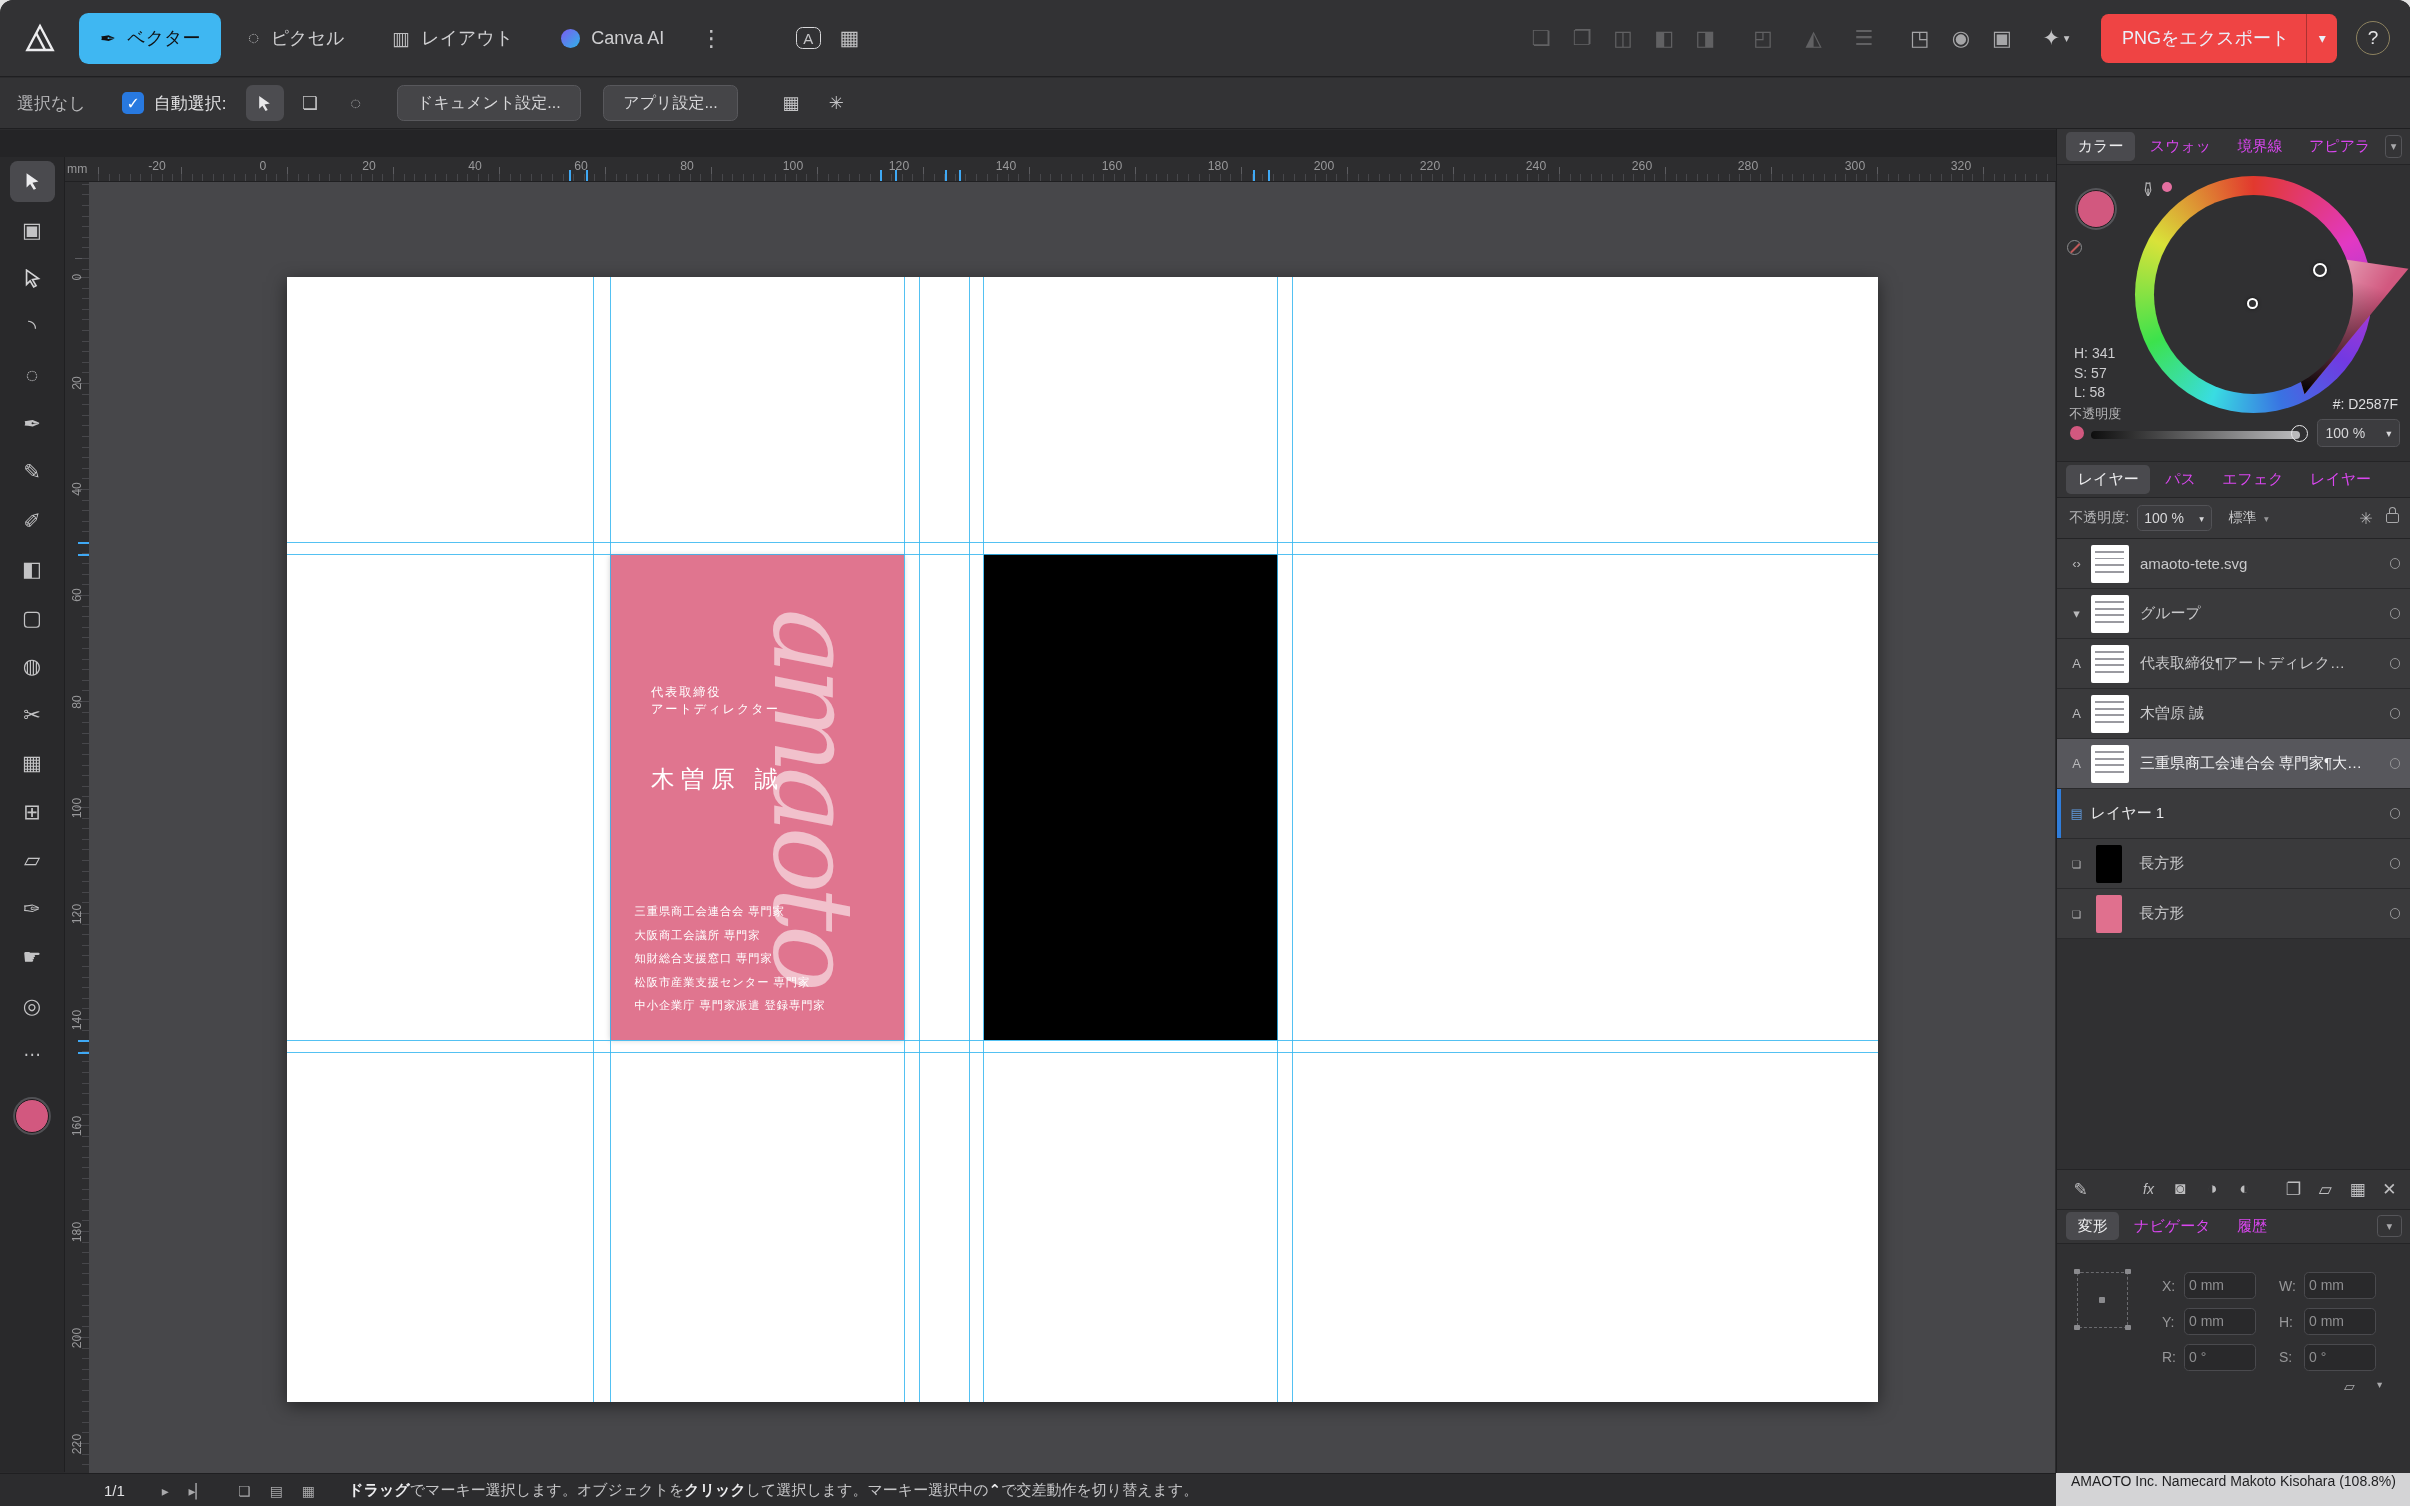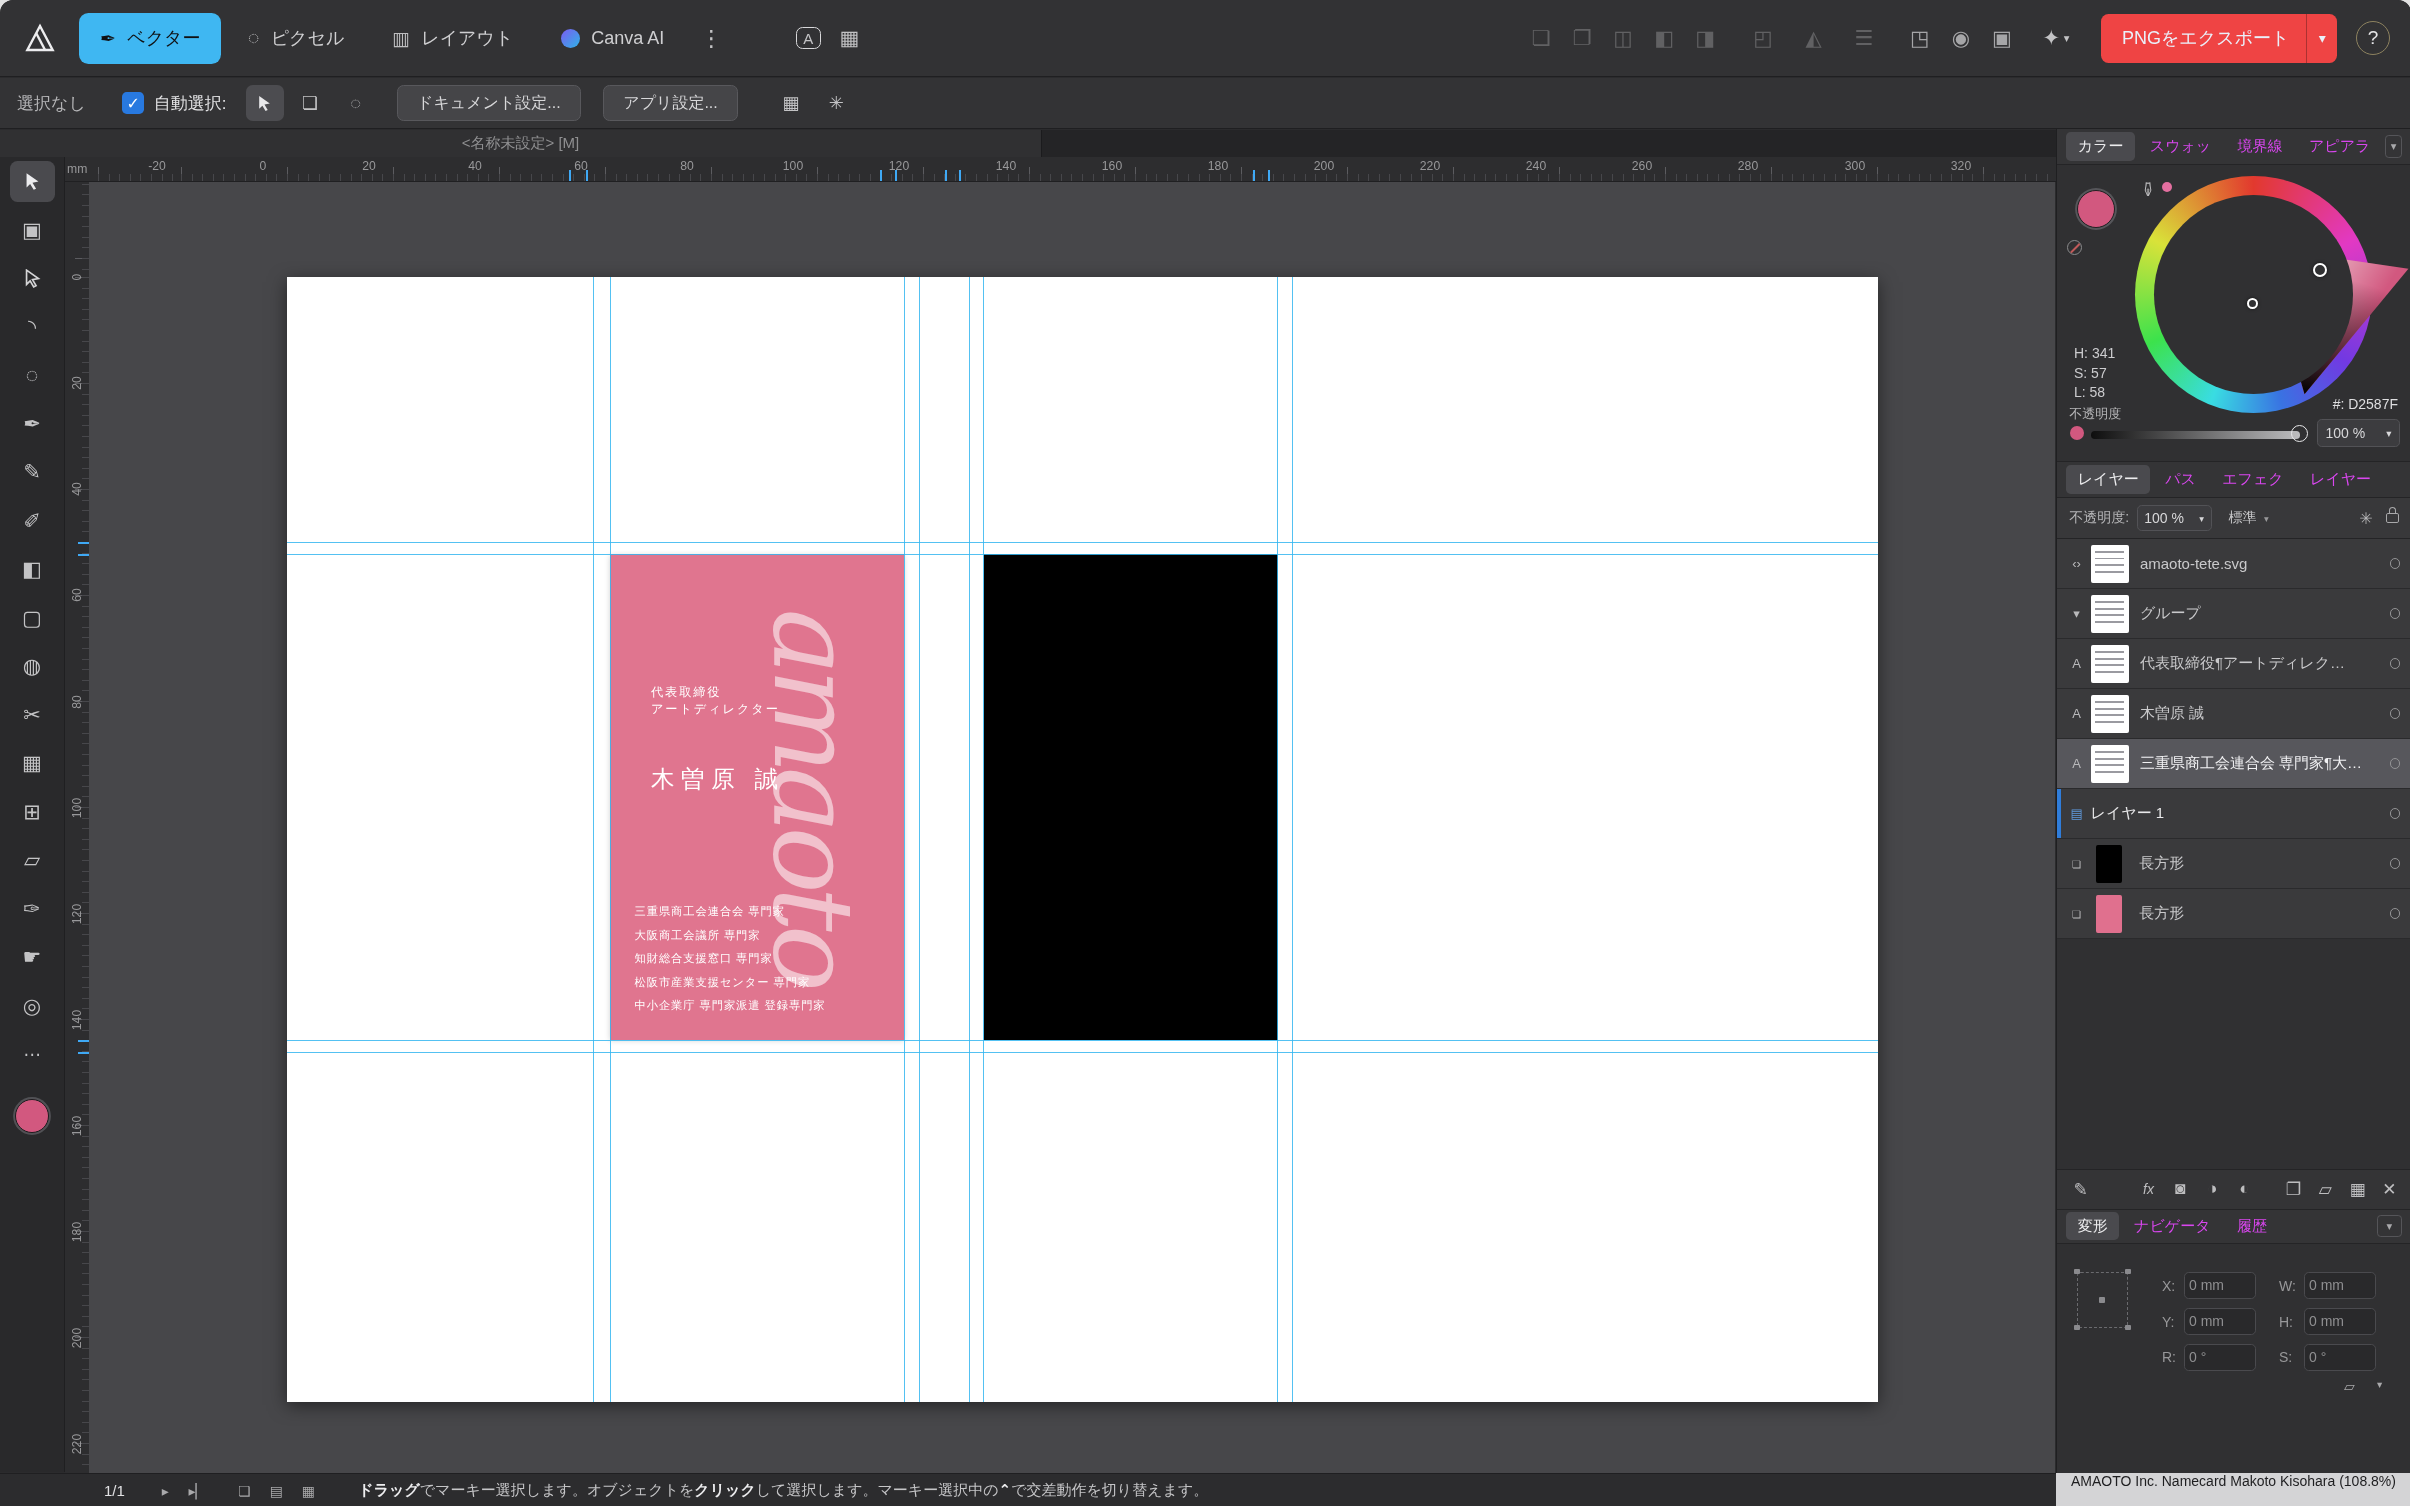--- a/index.html
+++ b/index.html
@@ -243,21 +243,20 @@
   </span>
   <span class="ctx-icon">❏</span>
   <span class="ctx-icon">◌</span>
   <span class="ctx-btn">ドキュメント設定...</span>
   <span class="ctx-btn">アプリ設定...</span>
   <span class="ctx-icon" style="margin-left:34px">▦</span>
   <span class="ctx-icon">✳</span>
 </div>
 
 <div id="tabbar">
-  <div class="doctab inactive">&lt;名称未設定&gt; [M]</div>
 </div>
 
 <div id="hruler">
   <span class="unit">mm</span>
   <span><span class="hlabel" style="left: 92px;">-20</span><span class="hlabel" style="left: 198px;">0</span><span class="hlabel" style="left: 304px;">20</span><span class="hlabel" style="left: 410px;">40</span><span class="hlabel" style="left: 516px;">60</span><span class="hlabel" style="left: 622px;">80</span><span class="hlabel" style="left: 728px;">100</span><span class="hlabel" style="left: 834px;">120</span><span class="hlabel" style="left: 941px;">140</span><span class="hlabel" style="left: 1047px;">160</span><span class="hlabel" style="left: 1153px;">180</span><span class="hlabel" style="left: 1259px;">200</span><span class="hlabel" style="left: 1365px;">220</span><span class="hlabel" style="left: 1471px;">240</span><span class="hlabel" style="left: 1577px;">260</span><span class="hlabel" style="left: 1683px;">280</span><span class="hlabel" style="left: 1790px;">300</span><span class="hlabel" style="left: 1896px;">320</span></span>
 <span class="gmark-h" style="left: 504px;"></span><span class="gmark-h" style="left: 521px;"></span><span class="gmark-h" style="left: 815px;"></span><span class="gmark-h" style="left: 830px;"></span><span class="gmark-h" style="left: 880px;"></span><span class="gmark-h" style="left: 894px;"></span><span class="gmark-h" style="left: 1188px;"></span><span class="gmark-h" style="left: 1203px;"></span></div>
 <div id="vruler">
   <span><span class="vlabel" style="top: 95px;">0</span><span class="vlabel" style="top: 201px;">20</span><span class="vlabel" style="top: 307px;">40</span><span class="vlabel" style="top: 413px;">60</span><span class="vlabel" style="top: 520px;">80</span><span class="vlabel" style="top: 626px;">100</span><span class="vlabel" style="top: 732px;">120</span><span class="vlabel" style="top: 838px;">140</span><span class="vlabel" style="top: 944px;">160</span><span class="vlabel" style="top: 1050px;">180</span><span class="vlabel" style="top: 1156px;">200</span><span class="vlabel" style="top: 1262px;">220</span></span>
 <span class="gmark-v" style="top: 360px;"></span><span class="gmark-v" style="top: 372px;"></span><span class="gmark-v" style="top: 858px;"></span><span class="gmark-v" style="top: 870px;"></span></div>
 
@@ -505,21 +504,21 @@
   </div>
 </div>
 
 <div id="statusbar">
   <span style="margin-left:104px;color:#e2e2e4">1/1</span>
   <span class="sb-icon" style="margin-left:24.5px">▸</span>
   <span class="sb-icon">▸▏</span>
   <span class="sb-icon" style="margin-left:15px">❏</span>
   <span class="sb-icon">▤</span>
   <span class="sb-icon">▦</span>
-  <span style="margin-left:34px;white-space:nowrap">
+  <span style="margin-left:24px;white-space:nowrap">
     <span class="hintb">ドラッグ</span><span>でマーキー選択します。オブジェクトを</span><span class="hintb">クリック</span><span>して選択します。マーキー選択中の</span><span class="hintb">⌃</span><span>で交差動作を切り替えます。</span>
   </span>
 </div>
 
 <div id="docstrip">
   <span>AMAOTO Inc. Namecard Makoto Kisohara (108.8%)</span>
 </div>
 
 
 </body></html>

